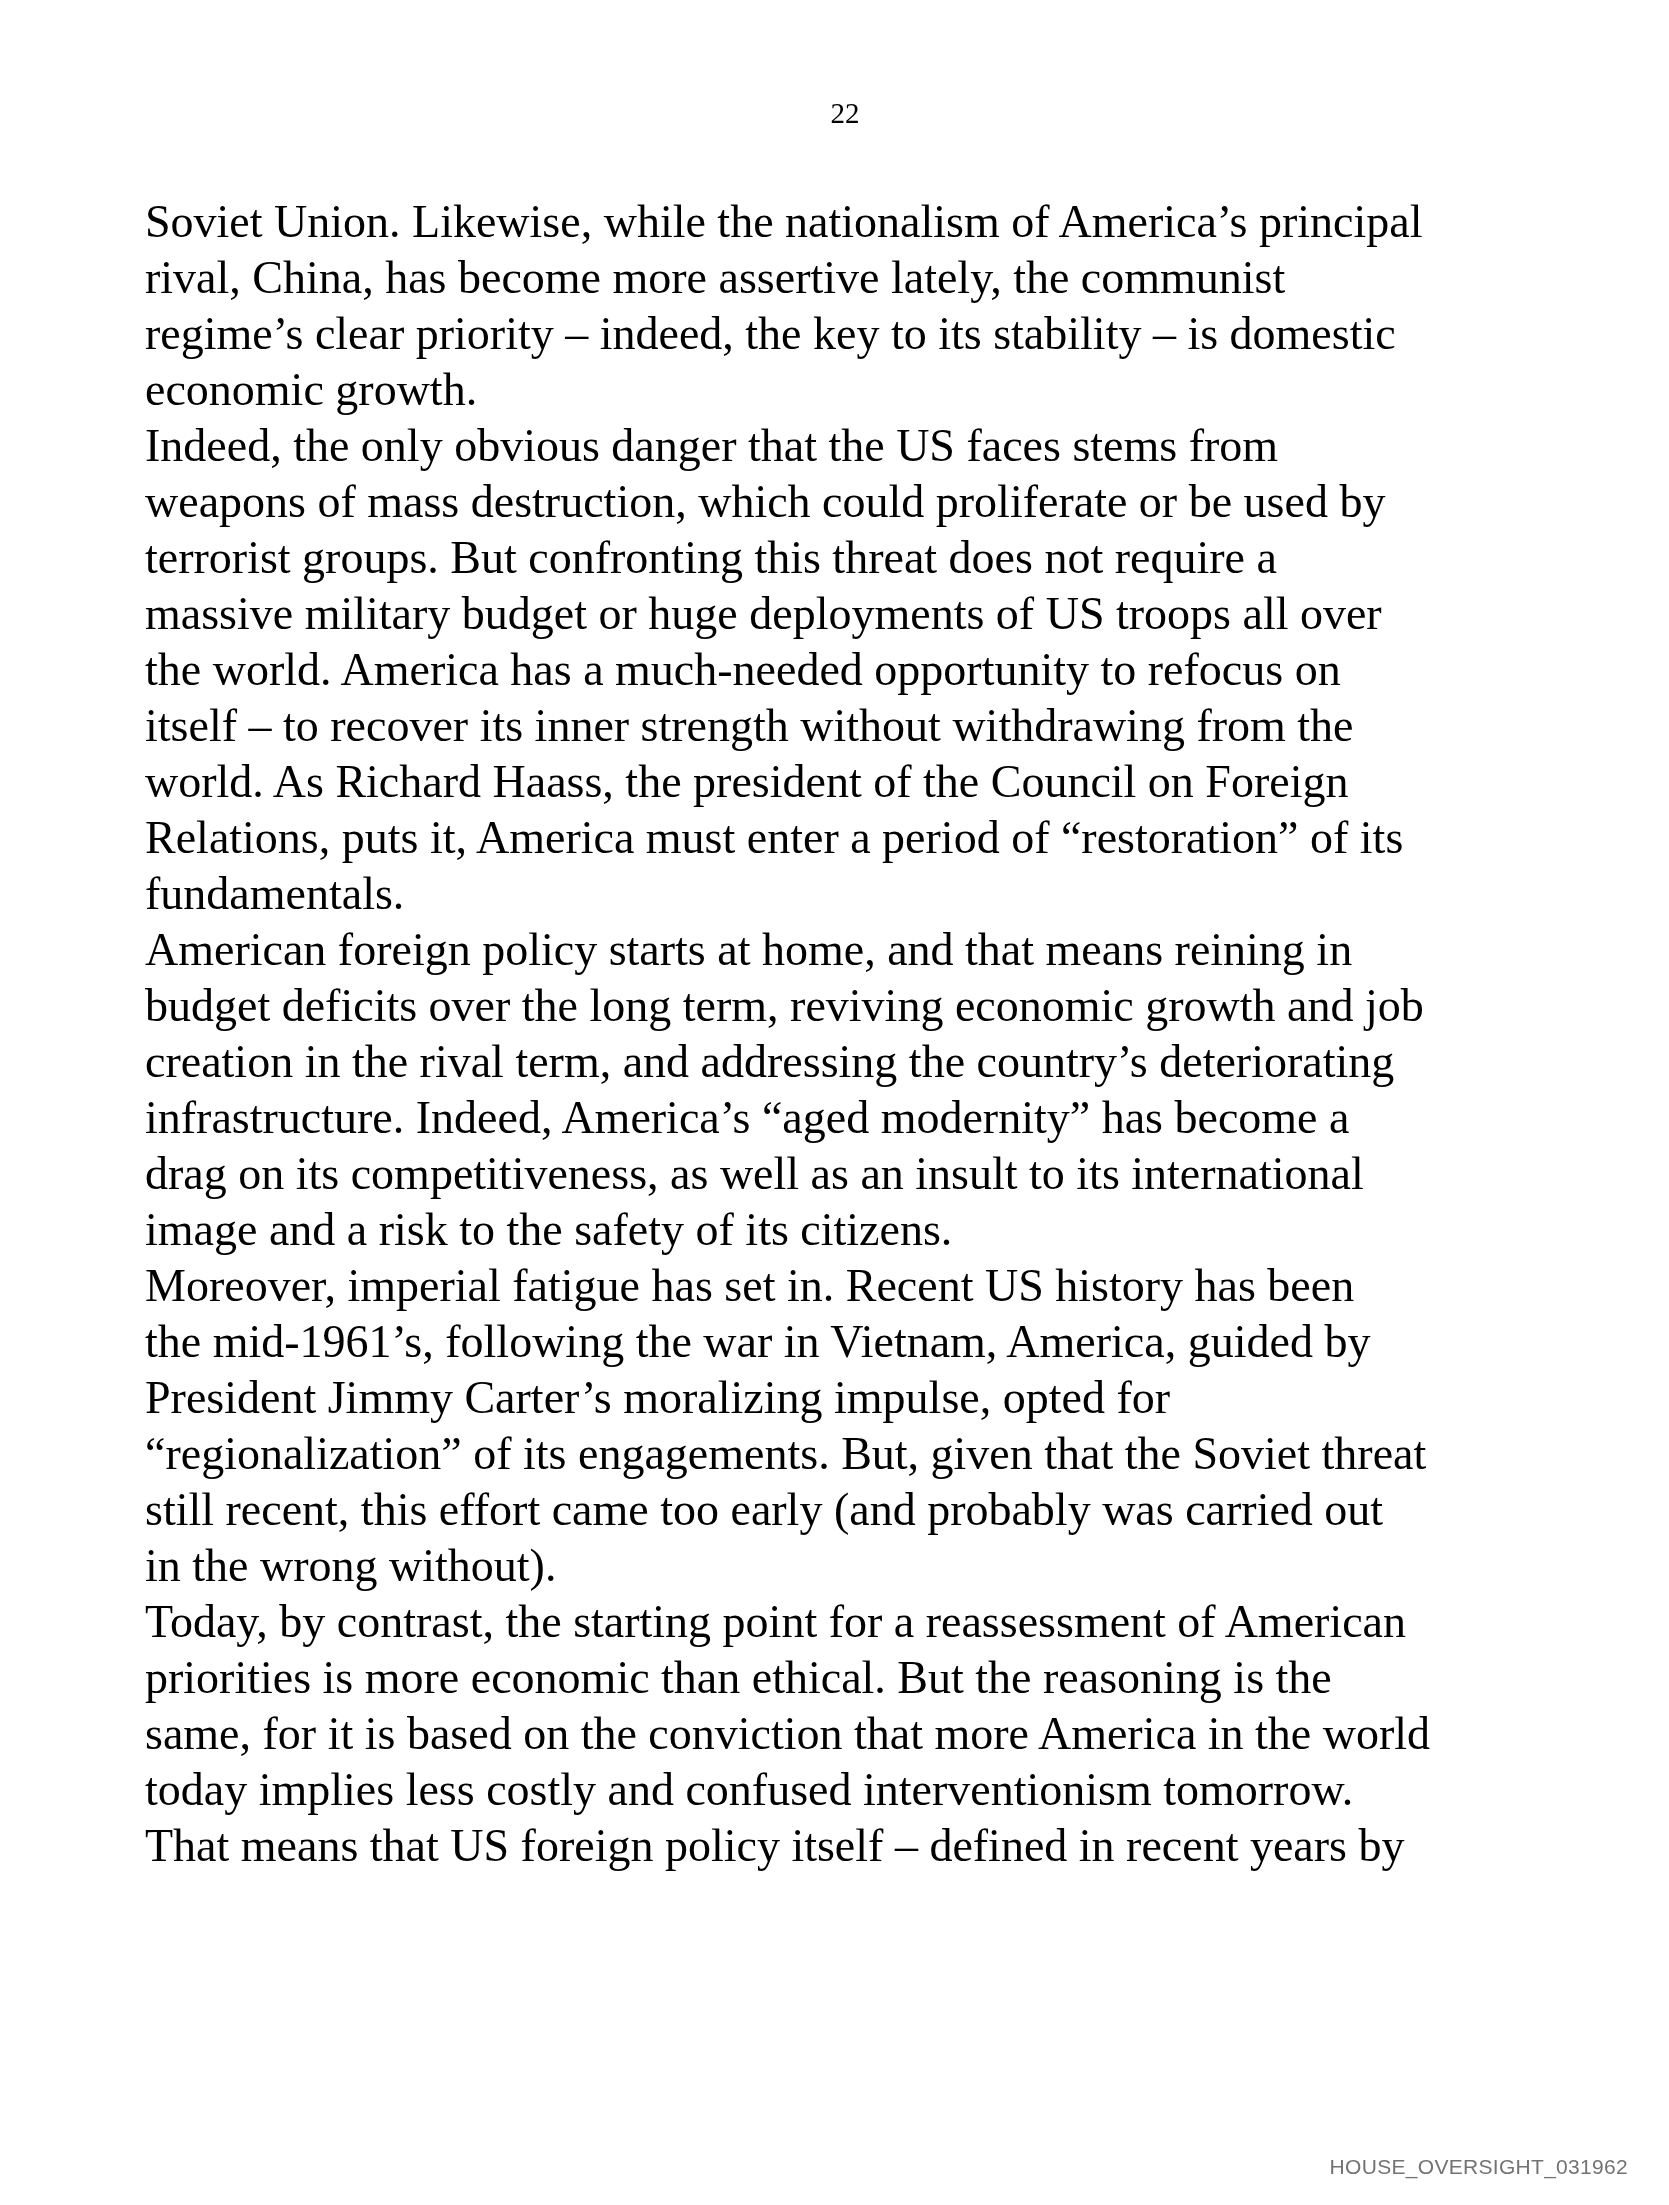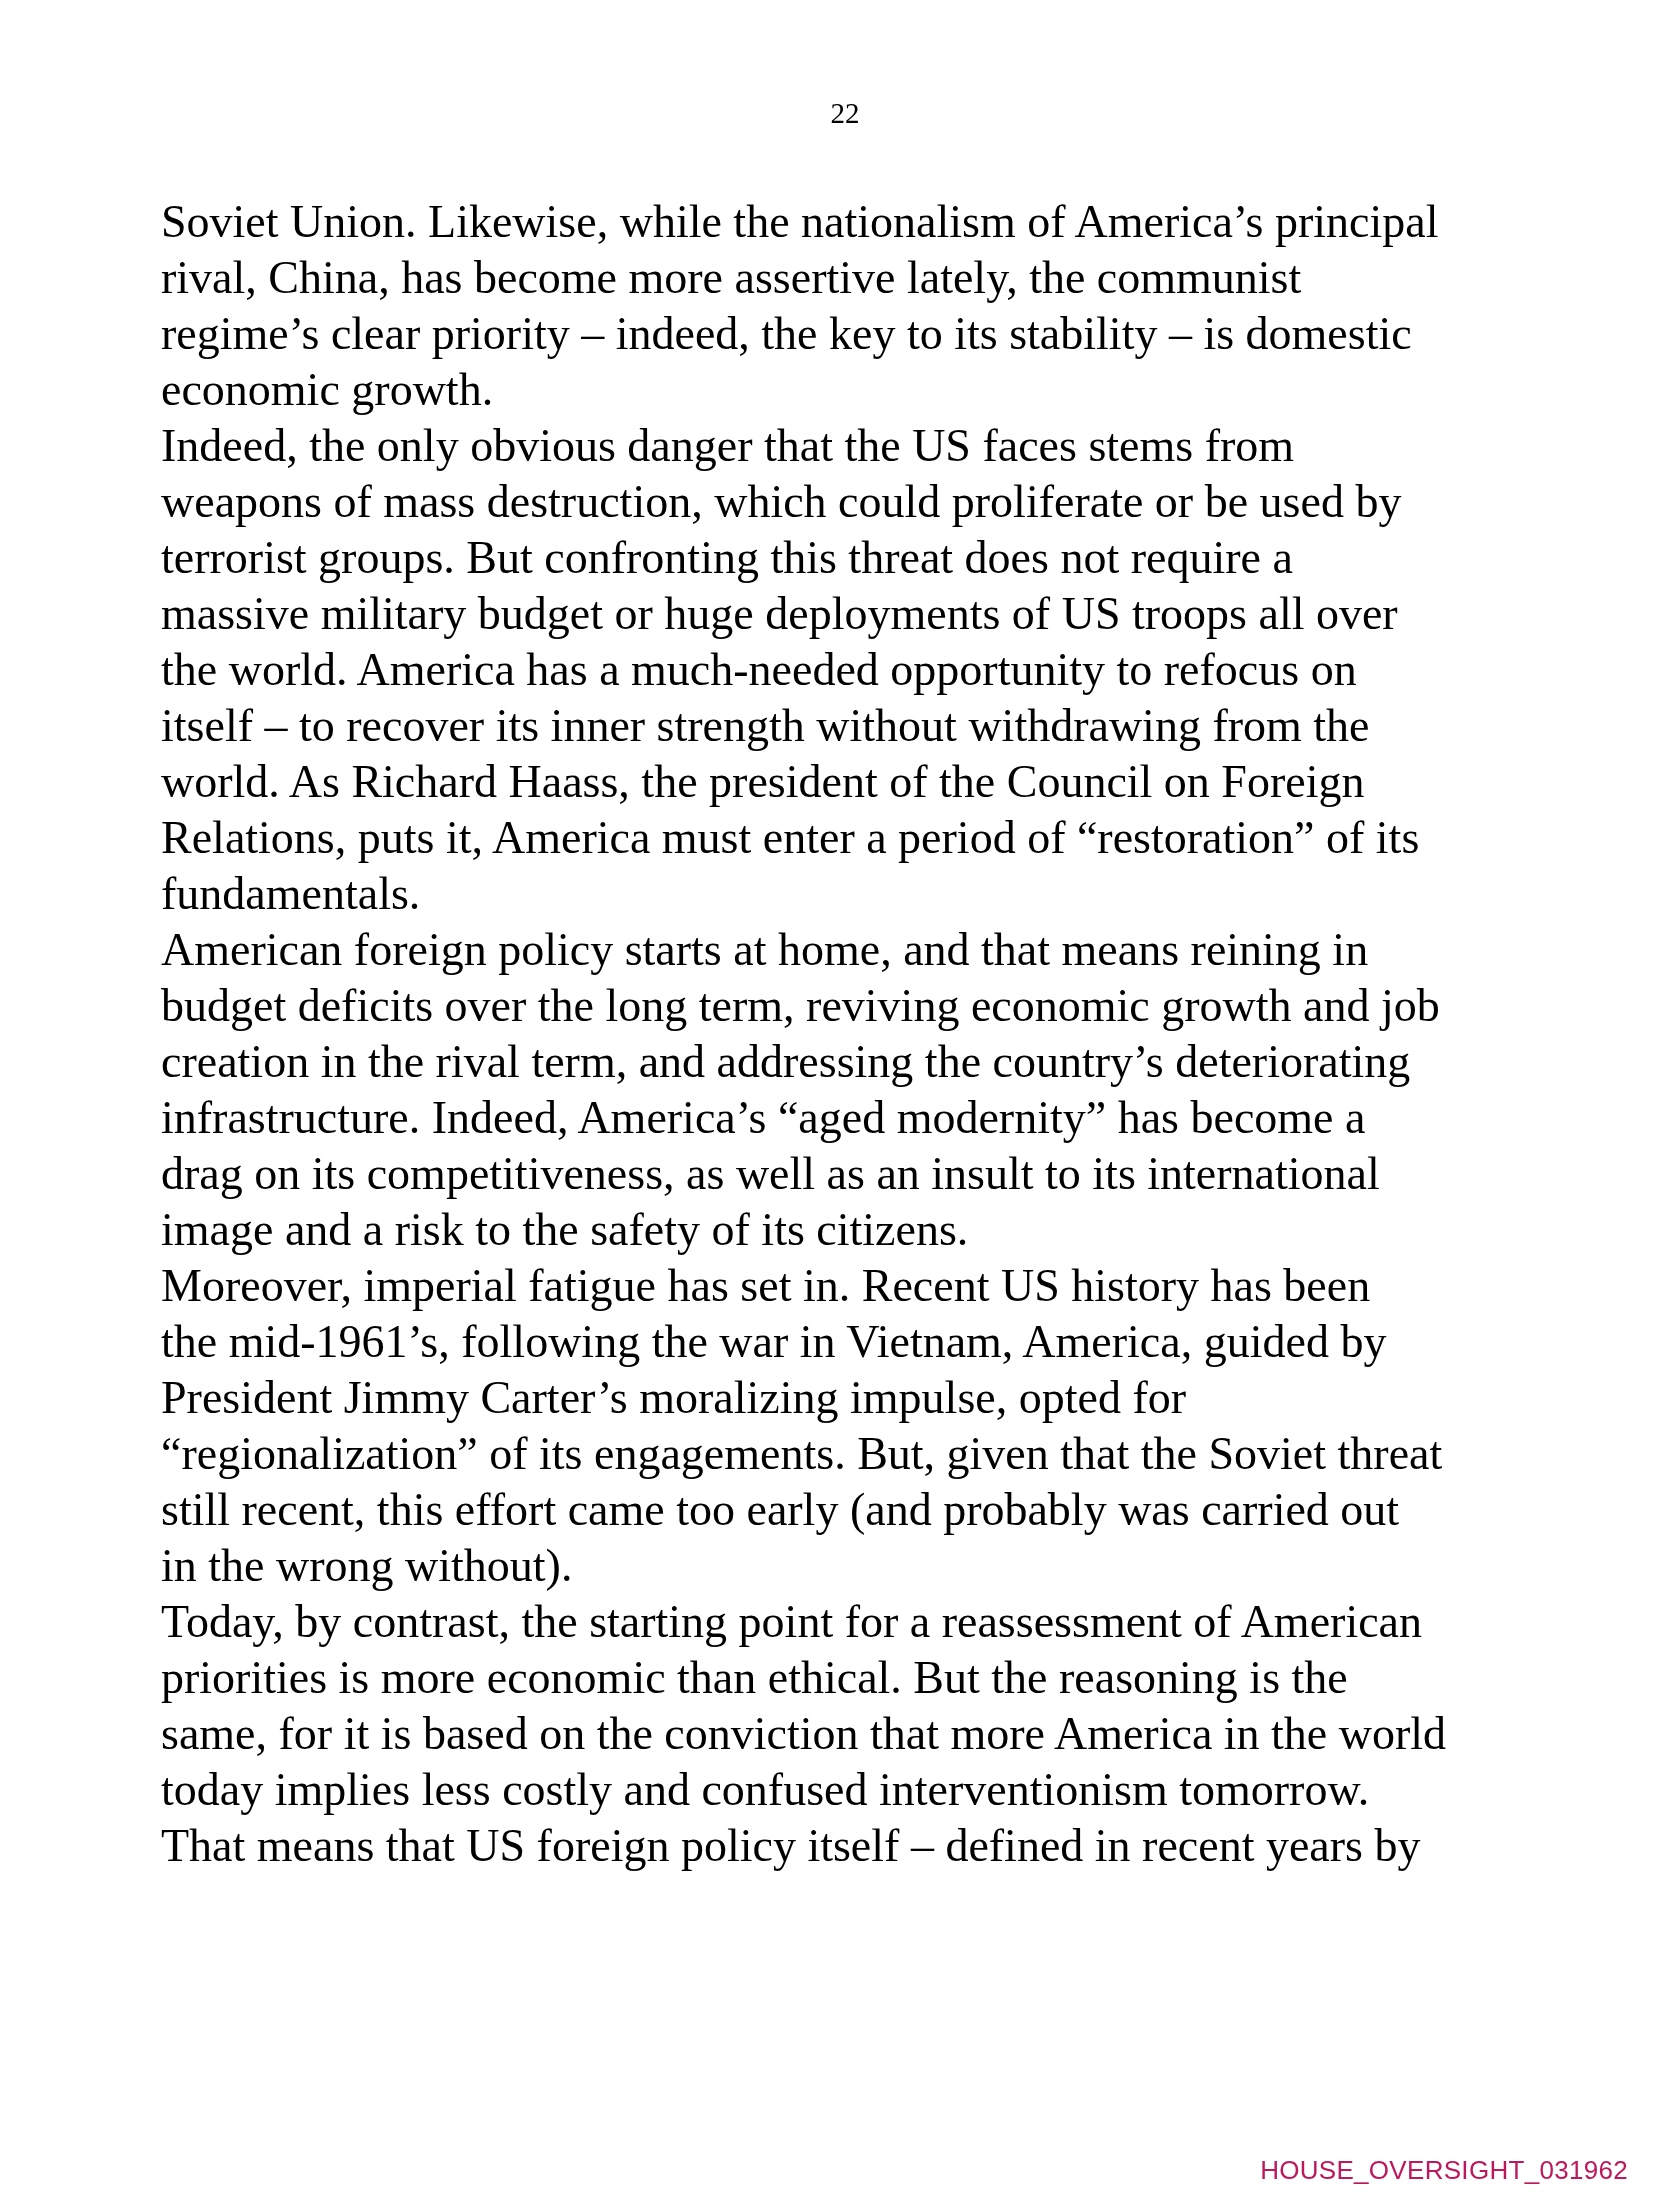--- a/index.html
+++ b/index.html
@@ -3,26 +3,26 @@
 <meta charset="utf-8">
 <style>
   html, body { margin: 0; padding: 0; background: #ffffff; }
   body { width: 1669px; height: 2205px; position: relative; overflow: hidden; }
   .page-number {
     position: absolute; top: 97px; left: 0; width: 1650px; text-align: center;
     font-family: "Liberation Serif", serif; font-size: 29px; color: #000; margin-left: 20px;
   }
   .body-text {
     position: absolute; top: 194px; left: 145px; width: 1401px;
-    font-family: "Liberation Serif", serif; font-size: 46px; line-height: 56px; color: #000; margin-left: 16px;
+    font-family: "Liberation Serif", serif; font-size: 46px; line-height: 56px; color: #000;
   }
   .line { white-space: nowrap; display: block; }
   .footer-stamp {
     position: absolute; top: 2155px; right: 41px;
-    font-family: "Liberation Sans", sans-serif; font-size: 26px; color: #be185d; letter-spacing: 0.3px;
+    font-family: "Liberation Sans", sans-serif; font-size: 21px; color: #737373; letter-spacing: 0.3px;
   }
 </style>
 </head>
 <body>
 
 <div class="page-number">22</div>
 
 <div class="body-text">
   <span class="line">Soviet Union. Likewise, while the nationalism of America’s principal</span>
   <span class="line">rival, China, has become more assertive lately, the communist</span>

